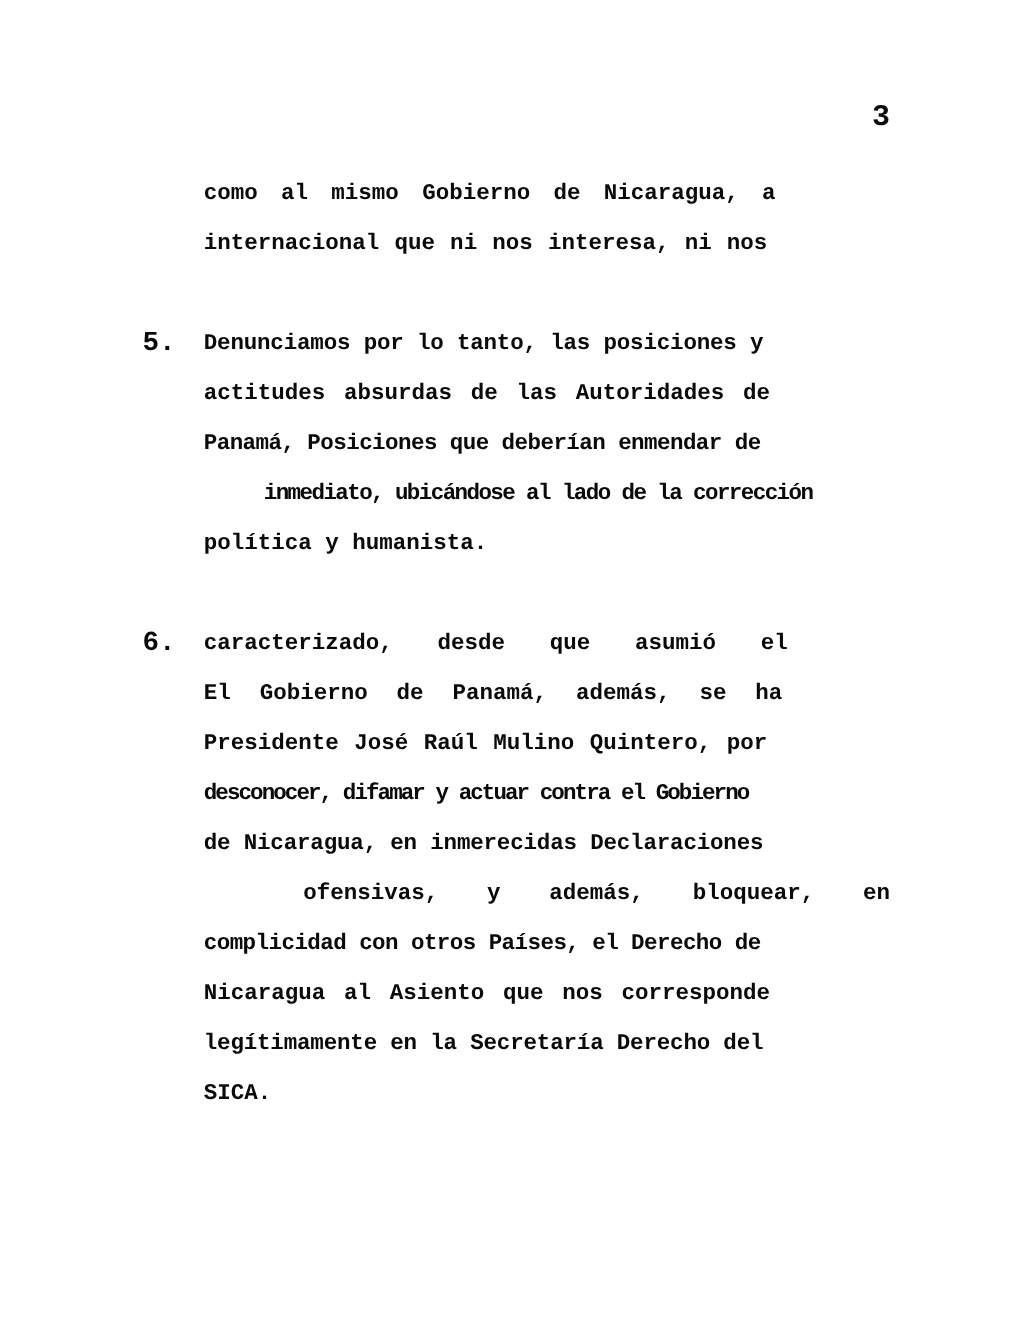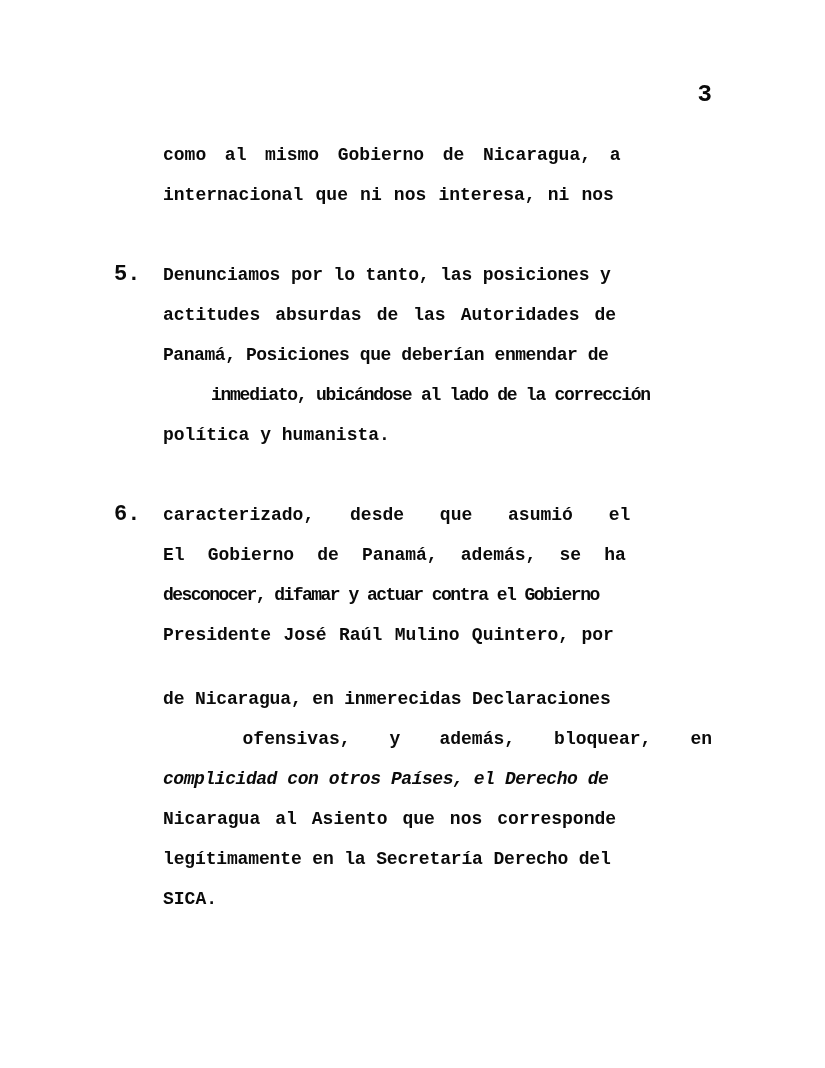--- a/index.html
+++ b/index.html
@@ -76,24 +76,24 @@
           <div class="line" style="letter-spacing: -1.26087px; margin-left: 48px;">inmediato, ubicándose al lado de la corrección</div>
           <div class="line">política y humanista.</div>
         </div>
   </div>
 
   <div class="paragraph">
     <div class="marker">6.</div>
     <div class="para-text">
           <div class="line" style="word-spacing: 25px;">caracterizado, desde que asumió el</div>
           <div class="line" style="word-spacing: 12.3333px;">El Gobierno de Panamá, además, se ha</div>
+          <div class="line" style="word-spacing: 1.6px;">Presidente José Raúl Mulino Quintero, por</div>
           <div class="line" style="letter-spacing: -1.53191px;">desconocer, difamar y actuar contra el Gobierno</div>
-          <div class="line" style="word-spacing: 1.6px;">Presidente José Raúl Mulino Quintero, por</div>
-          <div class="line" style="letter-spacing: -0.142857px; margin-top: 24px;">de Nicaragua, en inmerecidas Declaraciones</div>
+          <div class="line" style="letter-spacing: -0.142857px;">de Nicaragua, en inmerecidas Declaraciones</div>
           <div class="line" style="word-spacing: 28.25px; text-align: right;">ofensivas, y además, bloquear, en</div>
-          <div class="line" style="letter-spacing: -0.44186px; font-style: italic;">complicidad con otros Países, el Derecho de</div>
+          <div class="line" style="letter-spacing: -0.44186px;">complicidad con otros Países, el Derecho de</div>
           <div class="line" style="word-spacing: 4.2px;">Nicaragua al Asiento que nos corresponde</div>
           <div class="line" style="letter-spacing: -0.142857px;">legítimamente en la Secretaría Derecho del</div>
           <div class="line">SICA.</div>
         </div>
   </div>
 </div>
 </div>
 
 </body></html>

